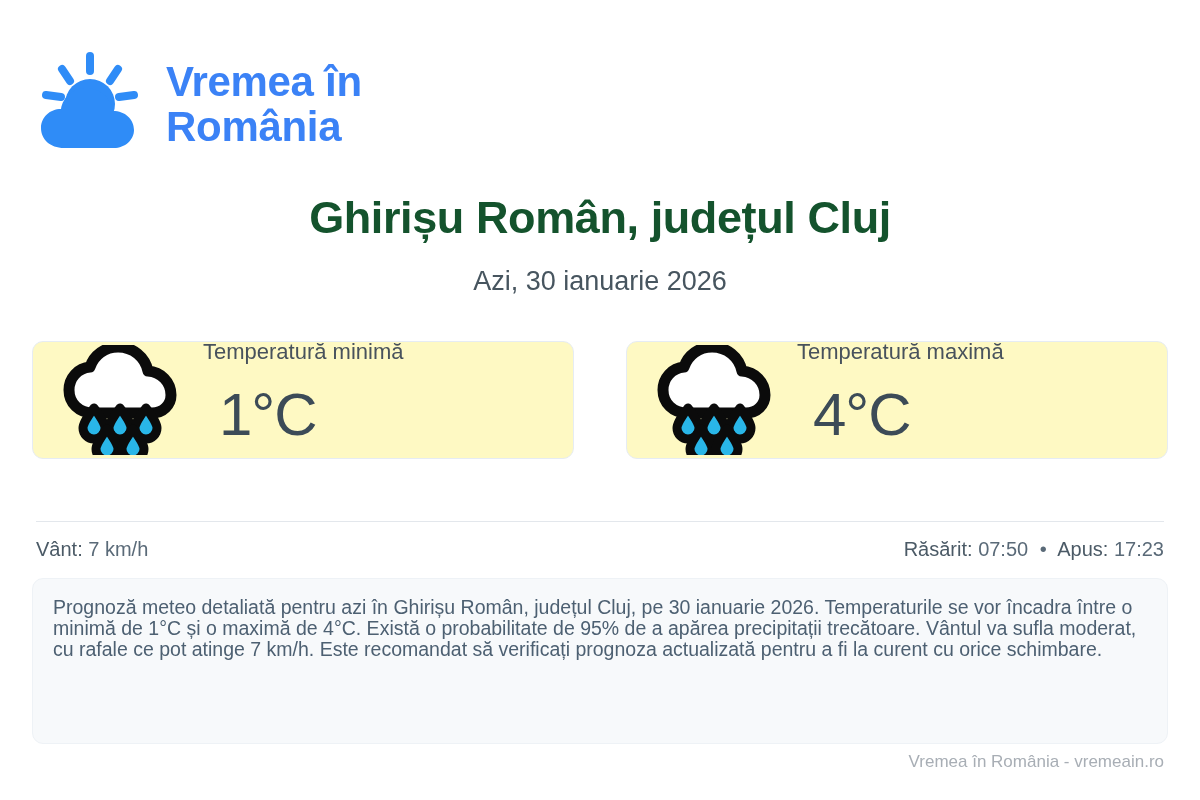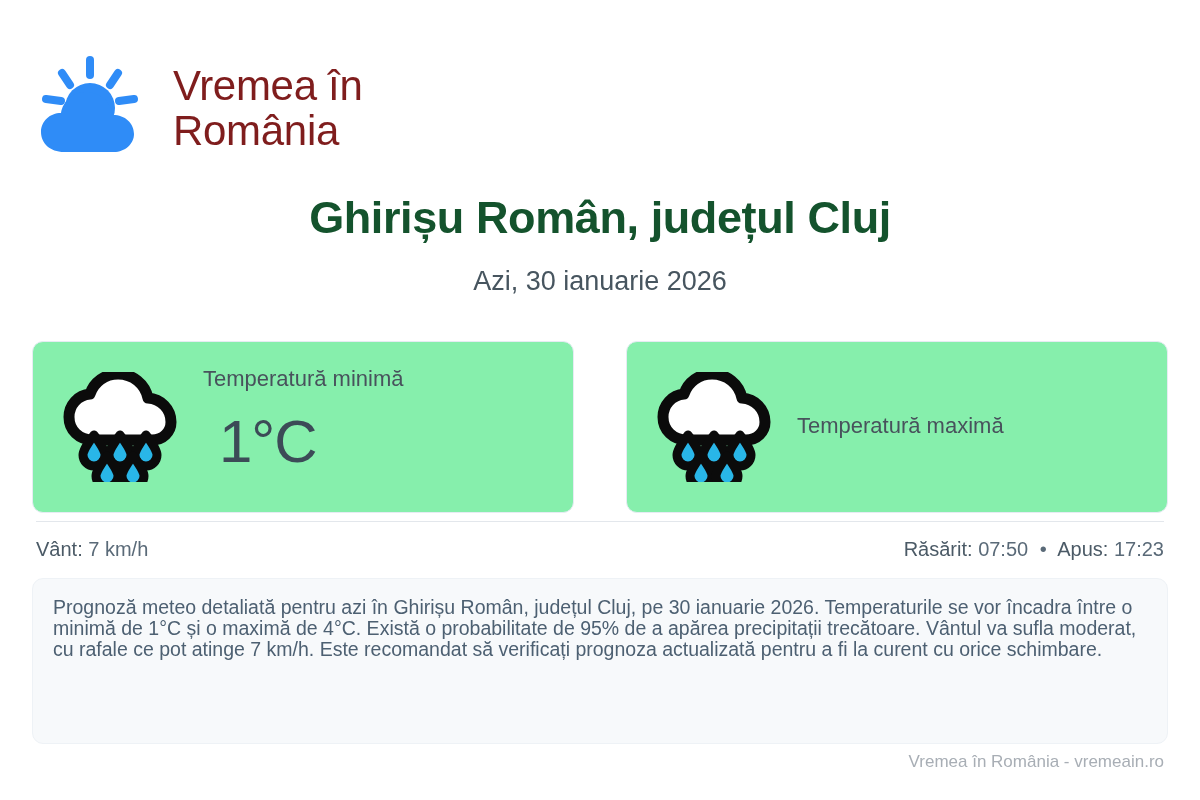--- a/index.html
+++ b/index.html
@@ -32,25 +32,25 @@
   }
   .brand-mark {
     width: 108px;
     height: 104px;
     flex: 0 0 auto;
     display: block;
   }
   .brand-name {
     font-size: 42px;
     line-height: 1.08;
-    font-weight: 400;
-    color: #7f1d1d;
+    font-weight: 700;
+    color: #3b82f6;
     letter-spacing: -0.3px;
     white-space: pre-line;
-    margin: 11px;
+    margin: 4px;
   }
 
   
   .place-title {
     position: absolute;
     left: 0;
     right: 0;
     top: 192px;
     text-align: center;
     font-size: 45px;
@@ -76,22 +76,22 @@
     position: absolute;
     left: 32px;
     top: 341px;
     width: 1136px;
     display: flex;
     justify-content: space-between;
     gap: 52px;
   }
   .temp-card {
     flex: 1 1 0;
-    height: 172px;
-    background: #86efac;
+    height: 118px;
+    background: #fef9c3;
     border: 1px solid #e6ecf3;
     border-radius: 11px;
     display: flex;
     align-items: center;
     padding: 0 18px 0 28px;
     gap: 24px;
   }
   .card-icon {
     width: 118px;
     height: 110px;
@@ -227,20 +227,21 @@
         <g fill="#29b6e8" stroke="#0b0b0b" stroke-width="9" stroke-linejoin="round">
           <path d="M33 63 C33 63 22 77 22 83 A11 11 0 0 0 44 83 C44 77 33 63 33 63 Z"></path>
           <path d="M59 63 C59 63 48 77 48 83 A11 11 0 0 0 70 83 C70 77 59 63 59 63 Z"></path>
           <path d="M85 63 C85 63 74 77 74 83 A11 11 0 0 0 96 83 C96 77 85 63 85 63 Z"></path>
           <path d="M46 84 C46 84 35 98 35 104 A11 11 0 0 0 57 104 C57 98 46 84 46 84 Z"></path>
           <path d="M72 84 C72 84 61 98 61 104 A11 11 0 0 0 83 104 C83 98 72 84 72 84 Z"></path>
         </g>
       </svg>
       <div class="card-text">
         <div class="card-label">Temperatură maximă</div>
+        <div class="card-value">4°C</div>
       </div>
     </div>
 
   </div>
 
   <div class="divider"></div>
 
   <div class="metrics">
     <div class="metric center">
       <span>Vânt:</span>

